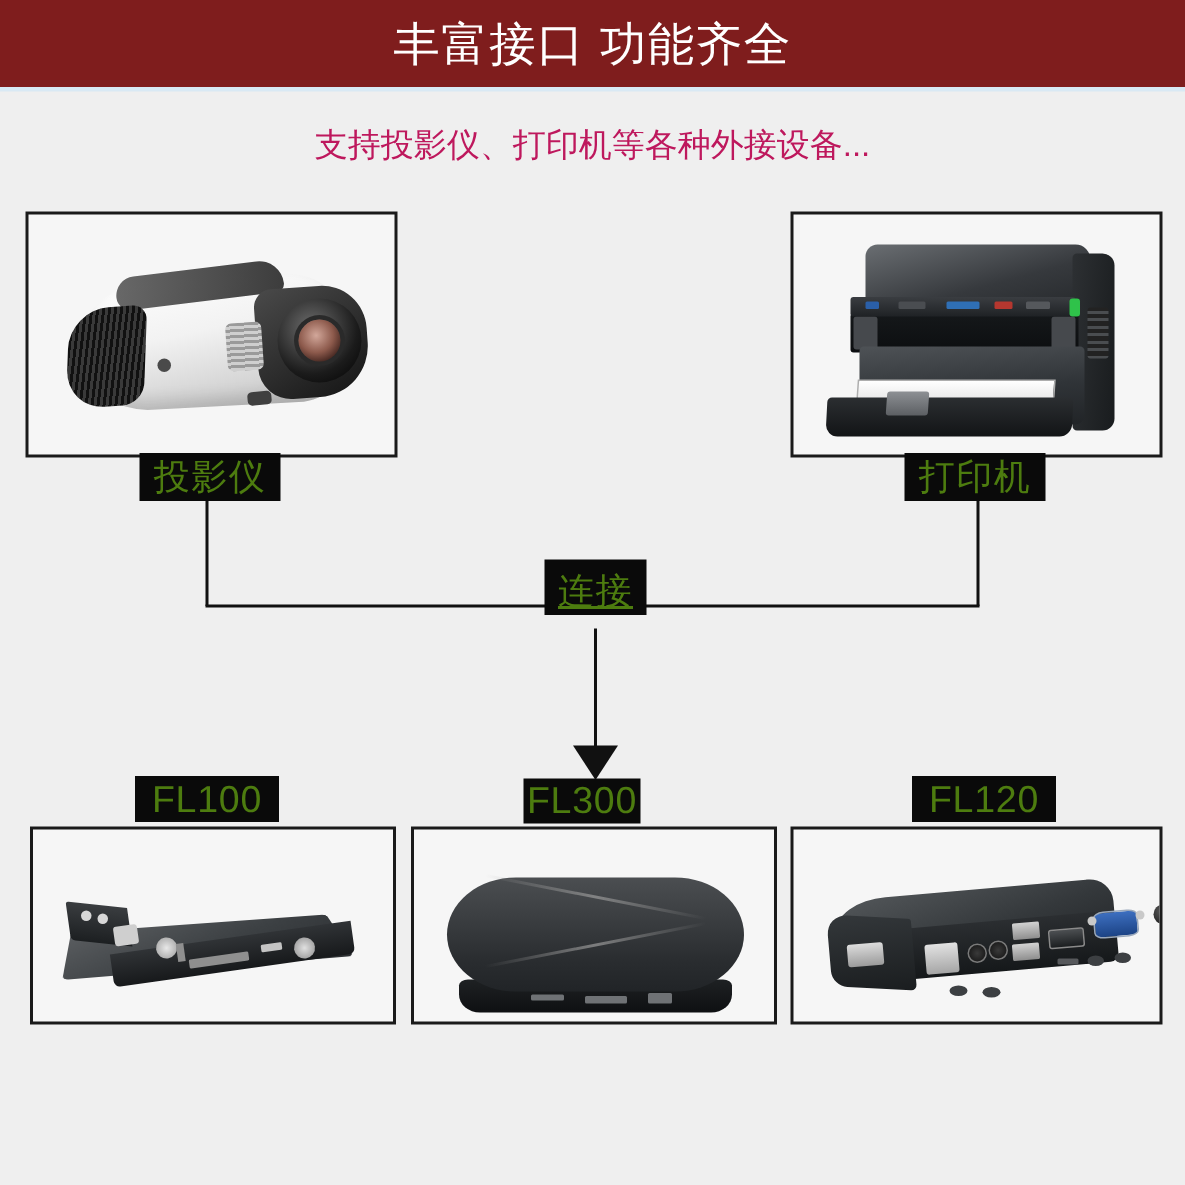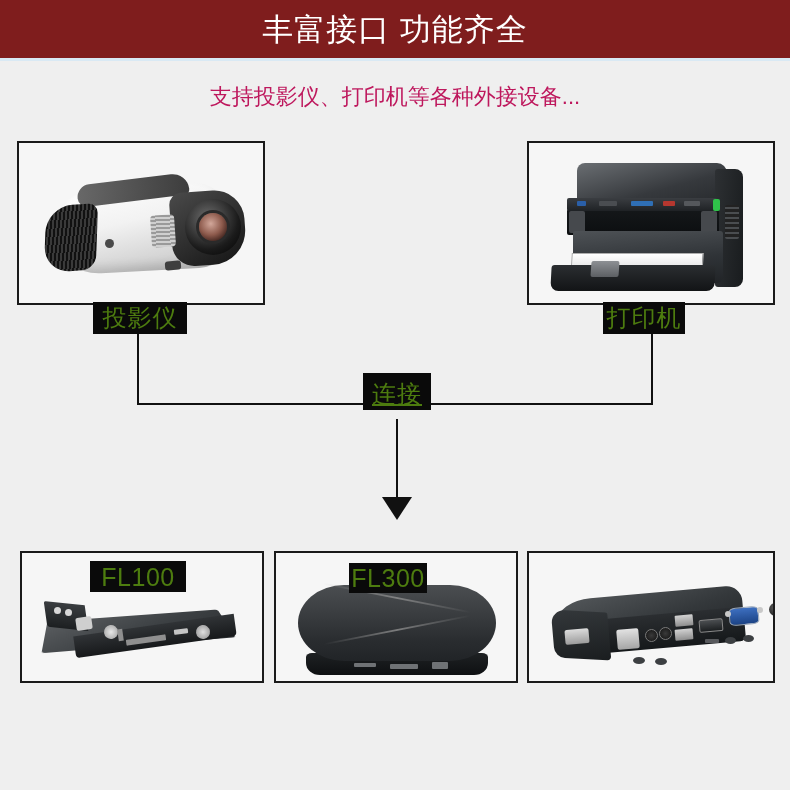--- a/index.html
+++ b/index.html
@@ -76,21 +76,21 @@
     background: #0a0a0a;
     color: #4d7c0f;
     display: flex;
     align-items: flex-end;
     justify-content: center;
     box-sizing: border-box;
     z-index: 6;
     white-space: nowrap;
   }
   .tag-cn { font-size: 24px; letter-spacing: 1px; }
-  .tag-en { font-size: 25px; letter-spacing: 0.5px; margin-top: 44px; }
+  .tag-en { font-size: 25px; letter-spacing: 0.5px; }
 
   
   .conn {
     position: absolute;
     background: #111111;
     z-index: 2;
   }
   #arrow-head {
     position: absolute;
     width: 0; height: 0;
@@ -406,21 +406,21 @@
       <div class="prn-panel-b3"></div>
       <div class="prn-panel-b4"></div>
       <div class="prn-panel-b5"></div>
       <div class="prn-led"></div>
       <div class="prn-body"></div>
       <div class="prn-paper"></div>
       <div class="prn-tray"></div>
       <div class="prn-guide"></div>
     </div>
   </div>
-  <div class="tag tag-cn" style="left:603px; top:302px; width:82px; height:32px;font-family:Liberation Mono, monospace;">
+  <div class="tag tag-cn" style="left:603px; top:302px; width:94px; height:32px;font-family:Liberation Mono, monospace;">
     <span>打印机</span>
   </div>
 
   <div class="conn" style="left:137px; top:333px; width:2px; height:71px;"></div>
   <div class="conn" style="left:651px; top:333px; width:2px; height:71px;"></div>
   <div class="conn" style="left:137px; top:403px; width:516px; height:2px;"></div>
 
   <div class="tag tag-cn" style="left:363px; top:373px; width:68px; height:37px;text-decoration:underline;">
     <span>连接</span>
   </div>
@@ -478,14 +478,17 @@
       <div class="fl120-vs1"></div>
       <div class="fl120-vs2"></div>
       <div class="fl120-pwr"></div>
       <div class="fl120-lbl"></div>
       <div class="fl120-f1"></div>
       <div class="fl120-f2"></div>
       <div class="fl120-f3"></div>
       <div class="fl120-f4"></div>
     </div>
   </div>
+  <div class="tag tag-en" style="left:608px; top:517px; width:96px; height:31px;">
+    <span>FL120</span>
+  </div>
 
 </div>
 
 </body></html>

